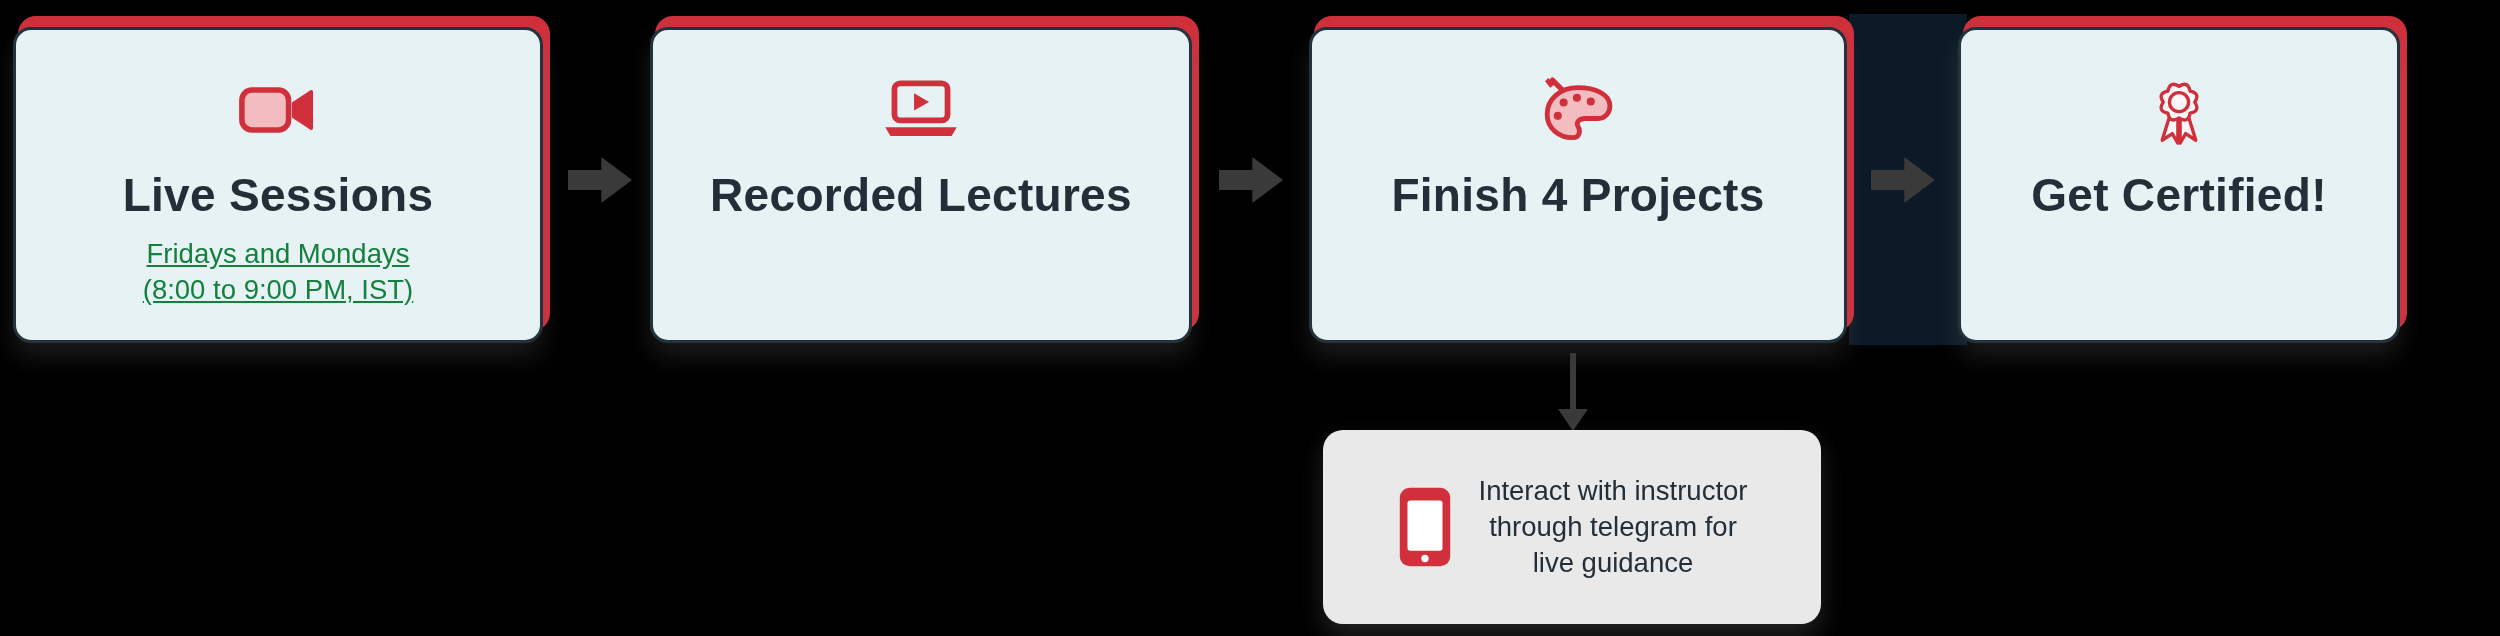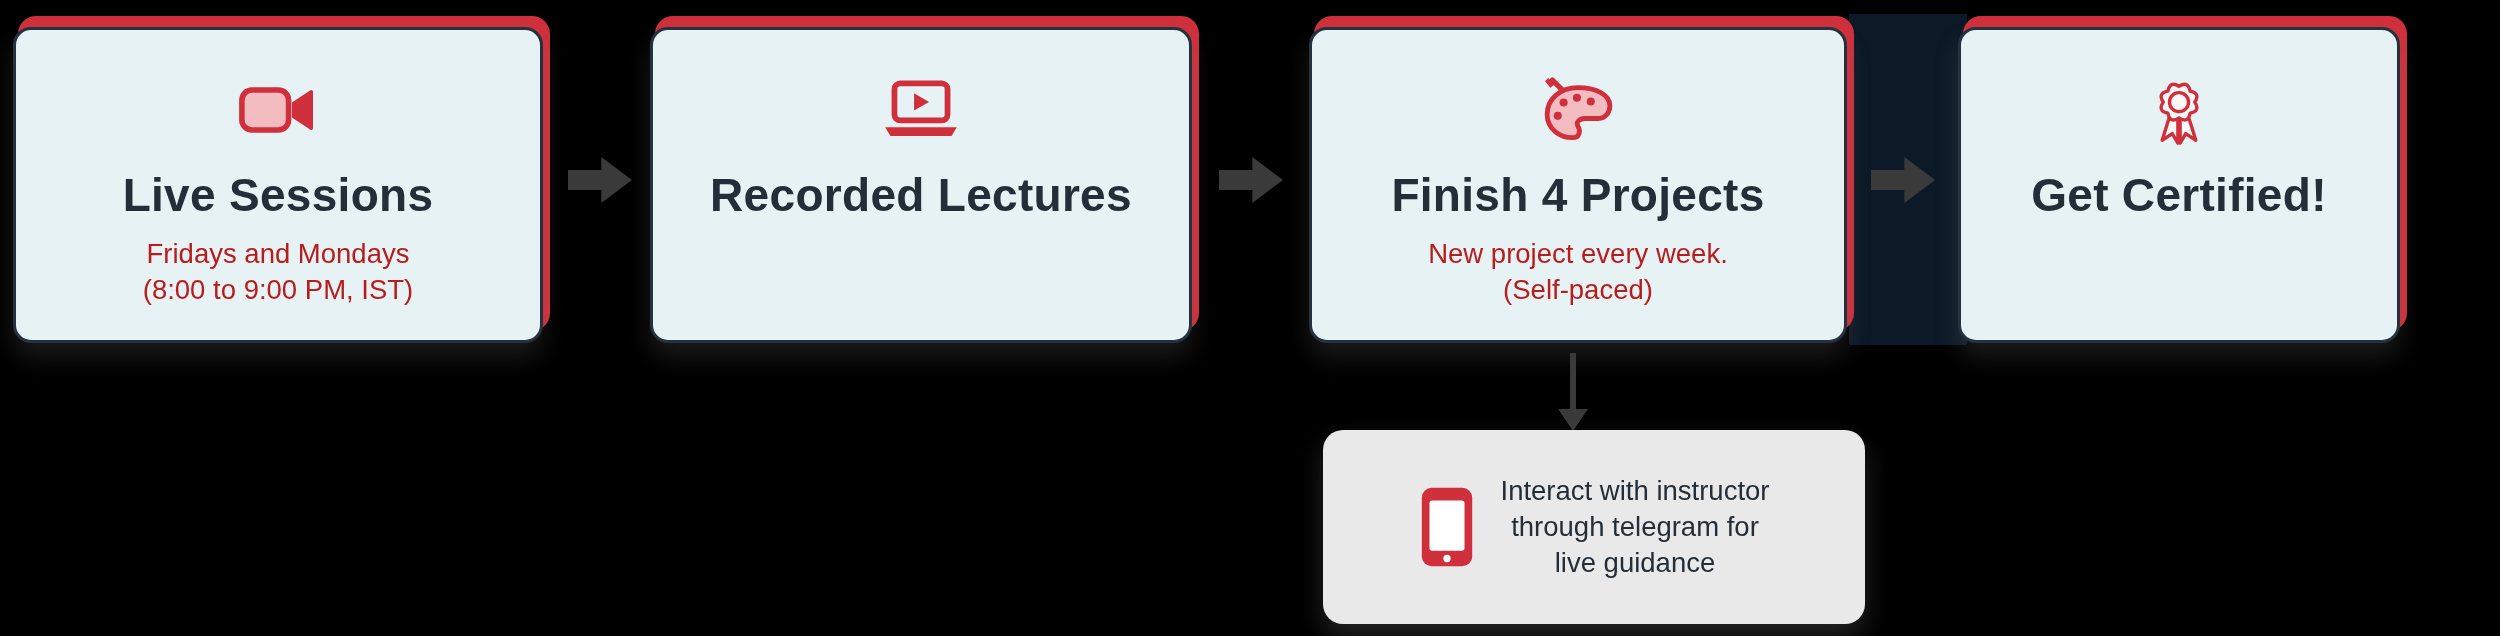--- a/index.html
+++ b/index.html
@@ -28,22 +28,22 @@
     text-align: center;
     padding: 30px 18px 0 18px;
     box-shadow: 0 14px 24px rgba(120,120,120,0.22);
   }
   .icon-box { height: 100px; display: flex; align-items: center; justify-content: center; }
   .card-title {
     font-size: 46px; font-weight: bold; color: #242e38;
     margin-top: 10px; letter-spacing: 0.3px; line-height: 1.1;
   }
   .card-text {
-    font-size: 27.5px; color: #b91c1c; line-height: 1.32;
-    margin-top: 15px; white-space: pre-line;
+    font-size: 27.5px; color: #15803d; line-height: 1.32;
+    margin-top: 15px; white-space: pre-line; text-decoration: underline;
   }
 
   
   .h-arrow {
     position: absolute; top: 157px; width: 64px; height: 46px;
     background: #3a3a3a;
     clip-path: polygon(0% 28%, 52% 28%, 52% 0%, 100% 50%, 52% 100%, 52% 72%, 0% 72%);
   }
   .gap-panel {
     position: absolute; left: 1849px; top: 14px; width: 118px; height: 331px;
@@ -51,21 +51,21 @@
   }
   .v-stem { position: absolute; left: 1570px; top: 353px; width: 6px; height: 58px; background: #3a3a3a; }
   .v-head {
     position: absolute; left: 1558px; top: 409px; width: 30px; height: 22px;
     background: #3a3a3a;
     clip-path: polygon(0 0, 100% 0, 50% 100%);
   }
 
   
   .callout {
-    position: absolute; left: 1323px; top: 430px; width: 542px; height: 194px;
+    position: absolute; left: 1323px; top: 430px; width: 498px; height: 194px;
     background: #e9e9e9;
     border-radius: 20px;
     display: flex; align-items: center; justify-content: center;
     gap: 26px; padding: 0 28px;
     box-shadow: 0 12px 26px rgba(130,130,130,0.28);
   }
   .callout .callout-text {
     font-size: 27.5px; color: #242e38; line-height: 1.32;
     text-align: center; white-space: pre-line;
   }
@@ -120,22 +120,20 @@
           <path d="M12 3 L32 23" stroke="#d0303c" stroke-width="5" stroke-linecap="round"></path>
           <path d="M8 1 L14 7 L10 10 L5 4 Z" fill="#d0303c"></path>
           <path d="M36 10 C19 10 7 21 7 35 C7 49 19 57 31 57 C38 57 38.5 50 36 46.5 C33.5 42.5 37.5 39 42.5 39 L55 39 C62 39 66 33 66 27 C66 16 52 10 36 10 Z" fill="#f3bcc0" stroke="#d0303c" stroke-width="4.5" stroke-linejoin="round"></path>
           <circle cx="22.5" cy="24" r="3.8" fill="#d0303c"></circle>
           <circle cx="35" cy="19.5" r="3.8" fill="#d0303c"></circle>
           <circle cx="48" cy="23" r="3.8" fill="#d0303c"></circle>
           <circle cx="17" cy="36.5" r="3.8" fill="#d0303c"></circle>
         </svg>
       </div>
       <h2 class="card-title">Finish 4 Projects</h2>
-      <p class="card-text">New project every week.
-(Self-paced)</p>
     </div>
   </div>
 
   <div class="h-arrow" style="left:1871px;"></div>
 
   <div class="card" style="left:1958px; width:449px;">
     <div class="accent"></div>
     <div class="body">
       <div class="icon-box">
         <svg width="72" height="74" viewBox="0 0 64 66">

